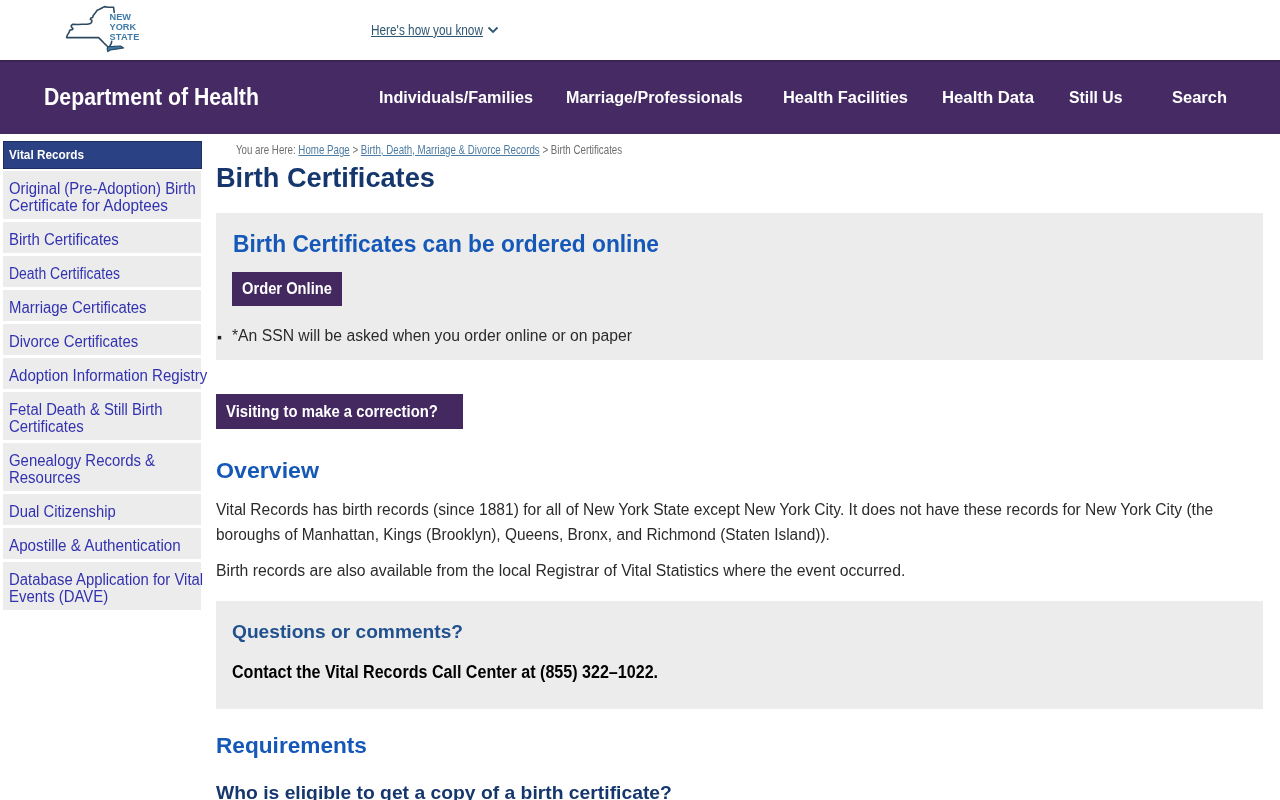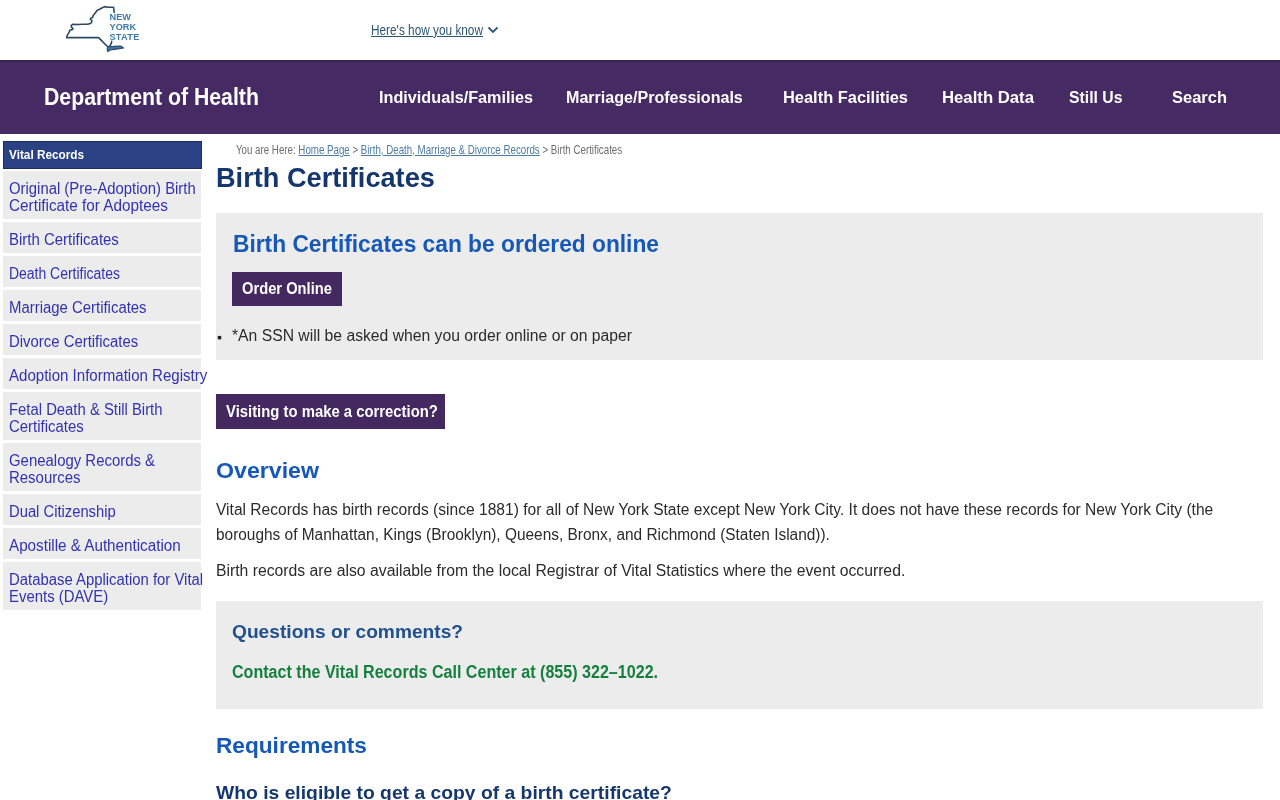--- a/index.html
+++ b/index.html
@@ -35,32 +35,32 @@
   h1 { position:absolute; left:216px; top:163px; font-size:27px; color:#15376e; }
   .graybox { position:absolute; left:216px; width:1047px; background:#ececec;padding-left:46px; }
   #box1 { top:213px; height:147px; }
   #box1h { position:absolute; left:17px; top:18px; font-size:23px; font-weight:bold;
     color:#1558b8; }
   .pbtn { position:absolute; background:#442960; color:#fff; font-weight:bold; }
   #obtn { left:16px; top:59px; width:110px; height:34px; font-size:16px; line-height:34px;
     padding-left:10px; }
   #ssnmark { position:absolute; left:1px; top:116px; font-size:14px; color:#222; }
   #ssn { position:absolute; left:16px; top:114px; font-size:16px; color:#2b2b2b; }
-  #vbtn { left:216px; top:394px; width:229px; height:35px; font-size:17px;
+  #vbtn { left:216px; top:394px; width:247px; height:35px; font-size:17px;
     line-height:35px; padding-left:10px; }
   h2 { position:absolute; left:216px; font-size:22px; color:#1558b8; }
   #ov { top:458px; }
   .para { position:absolute; left:216px; font-size:16px; color:#2b2b2b; line-height:24.5px; }
   #p1 { top:498px; }
   #p2 { top:559px; }
   #box2 { top:601px; height:108px; }
   #qh { position:absolute; left:16px; top:21px; font-size:17.5px; font-weight:bold;
     color:#20508e; }
   #contact { position:absolute; left:16px; top:61px; font-size:17.5px; font-weight:bold;
-    color:#15803d; }
+    color:#000000; }
   #req { top:733px; }
   h3 { position:absolute; left:216px; top:782px; font-size:19px; color:#15376e; }
 </style>
 </head>
 <body>
   <div id="topbar">
     <svg width="84" height="48" style="position:absolute;left:61px;top:5px" viewBox="0 0 84 48">
       <g fill="none" stroke="#2e4a61" stroke-width="1.6" stroke-linejoin="round" stroke-linecap="round">
         <path d="M40.5,3.2 L43.5,1.6 L47,2.3 L52.6,2.3 L53.2,7.5
                  M40.5,3.2 L38.5,4.3 L36.2,5.2 L34.4,7.8 L32.2,10.6 L31.6,12.4

